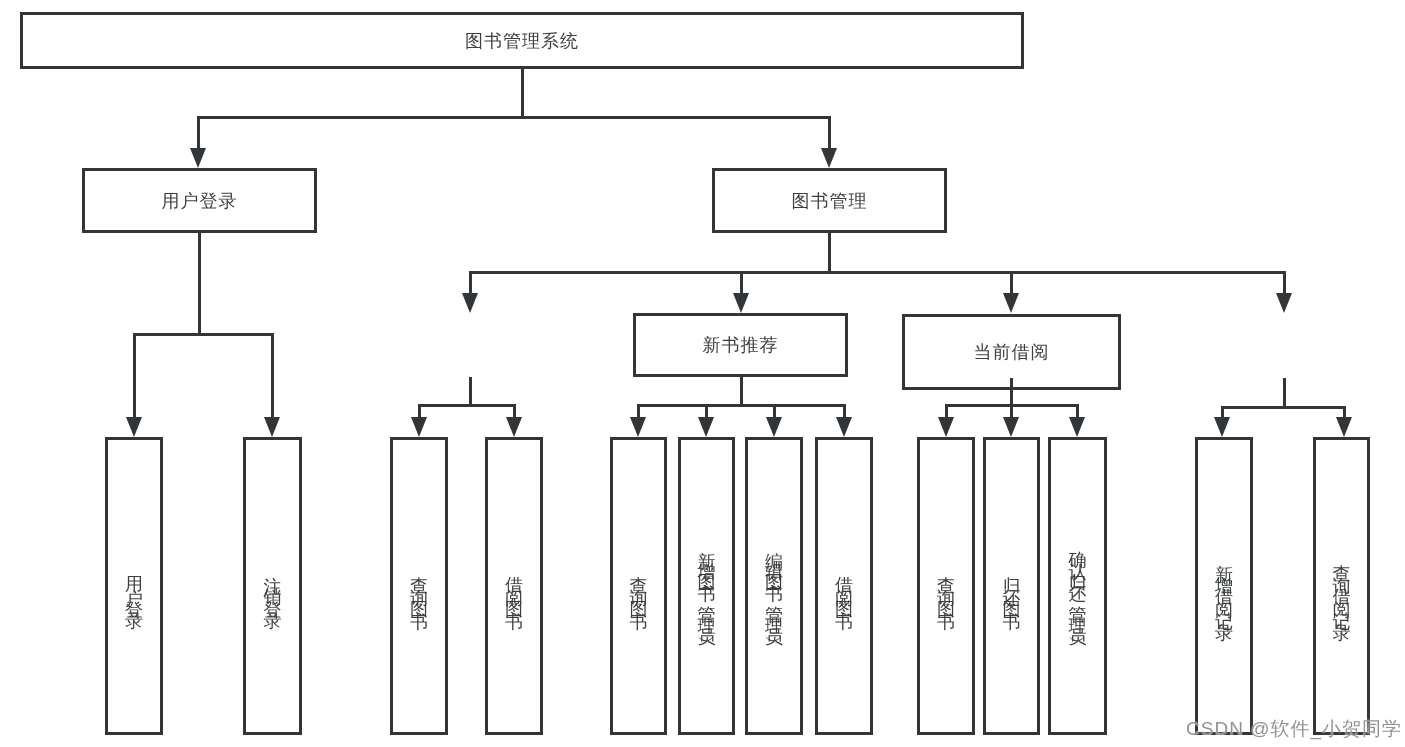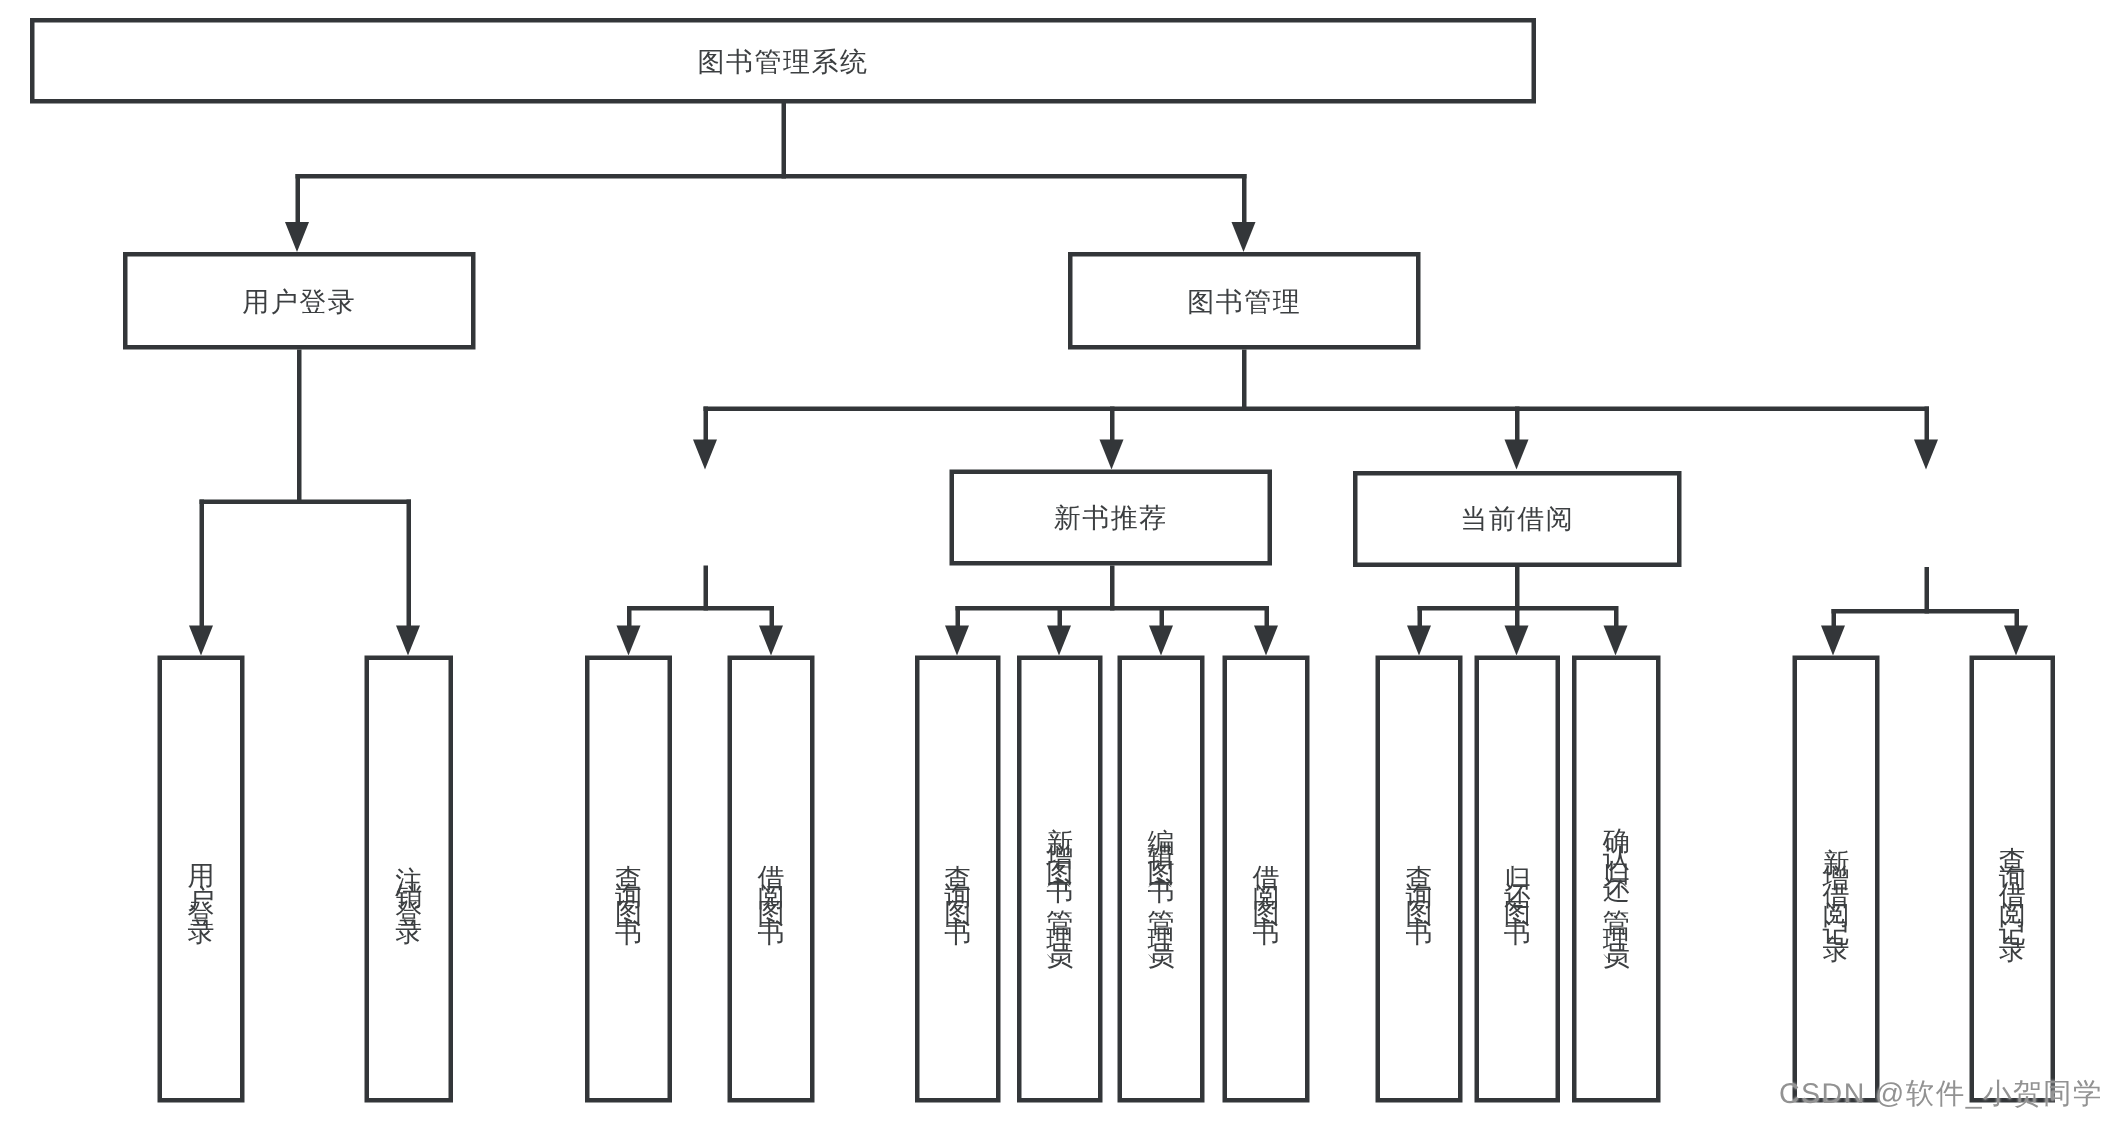--- a/index.html
+++ b/index.html
@@ -101,21 +101,21 @@
   <div class="vline" style="left:740px;top:271px;height:24px;"></div>
   <div class="arrow" style="left:733px;top:293px;"></div>
   <div class="vline" style="left:1010px;top:271px;height:24px;"></div>
   <div class="arrow" style="left:1003px;top:293px;"></div>
   <div class="vline" style="left:1283px;top:271px;height:24px;"></div>
   <div class="arrow" style="left:1276px;top:293px;"></div>
 
   <div class="node" style="left:633px;top:313px;width:215px;height:64px;">
     <span>新书推荐</span>
   </div>
-  <div class="node" style="left:902px;top:314px;width:219px;height:64px;">
+  <div class="node" style="left:902px;top:314px;width:219px;height:76px;">
     <span>当前借阅</span>
   </div>
 
   <div class="vline" style="left:469px;top:377px;height:30px;"></div>
   <div class="hline" style="left:418px;top:404px;width:98px;"></div>
   <div class="vline" style="left:418px;top:404px;height:15px;"></div>
   <div class="arrow" style="left:411px;top:417px;"></div>
   <div class="vline" style="left:513px;top:404px;height:15px;"></div>
   <div class="arrow" style="left:506px;top:417px;"></div>
 

